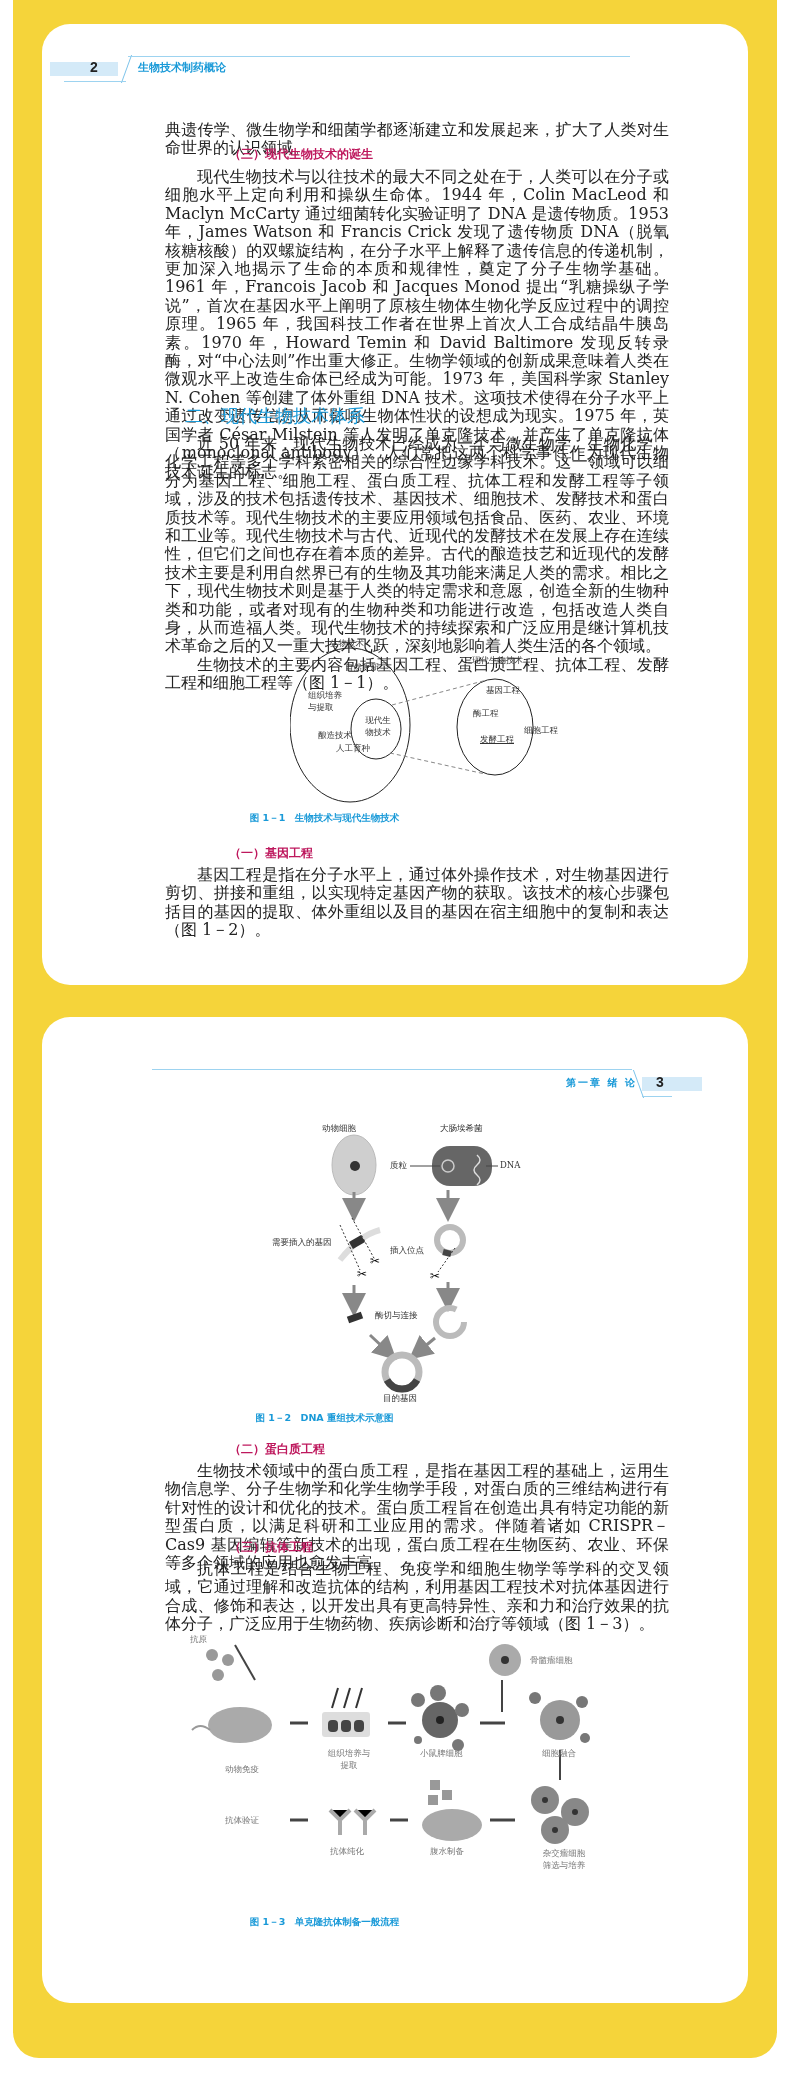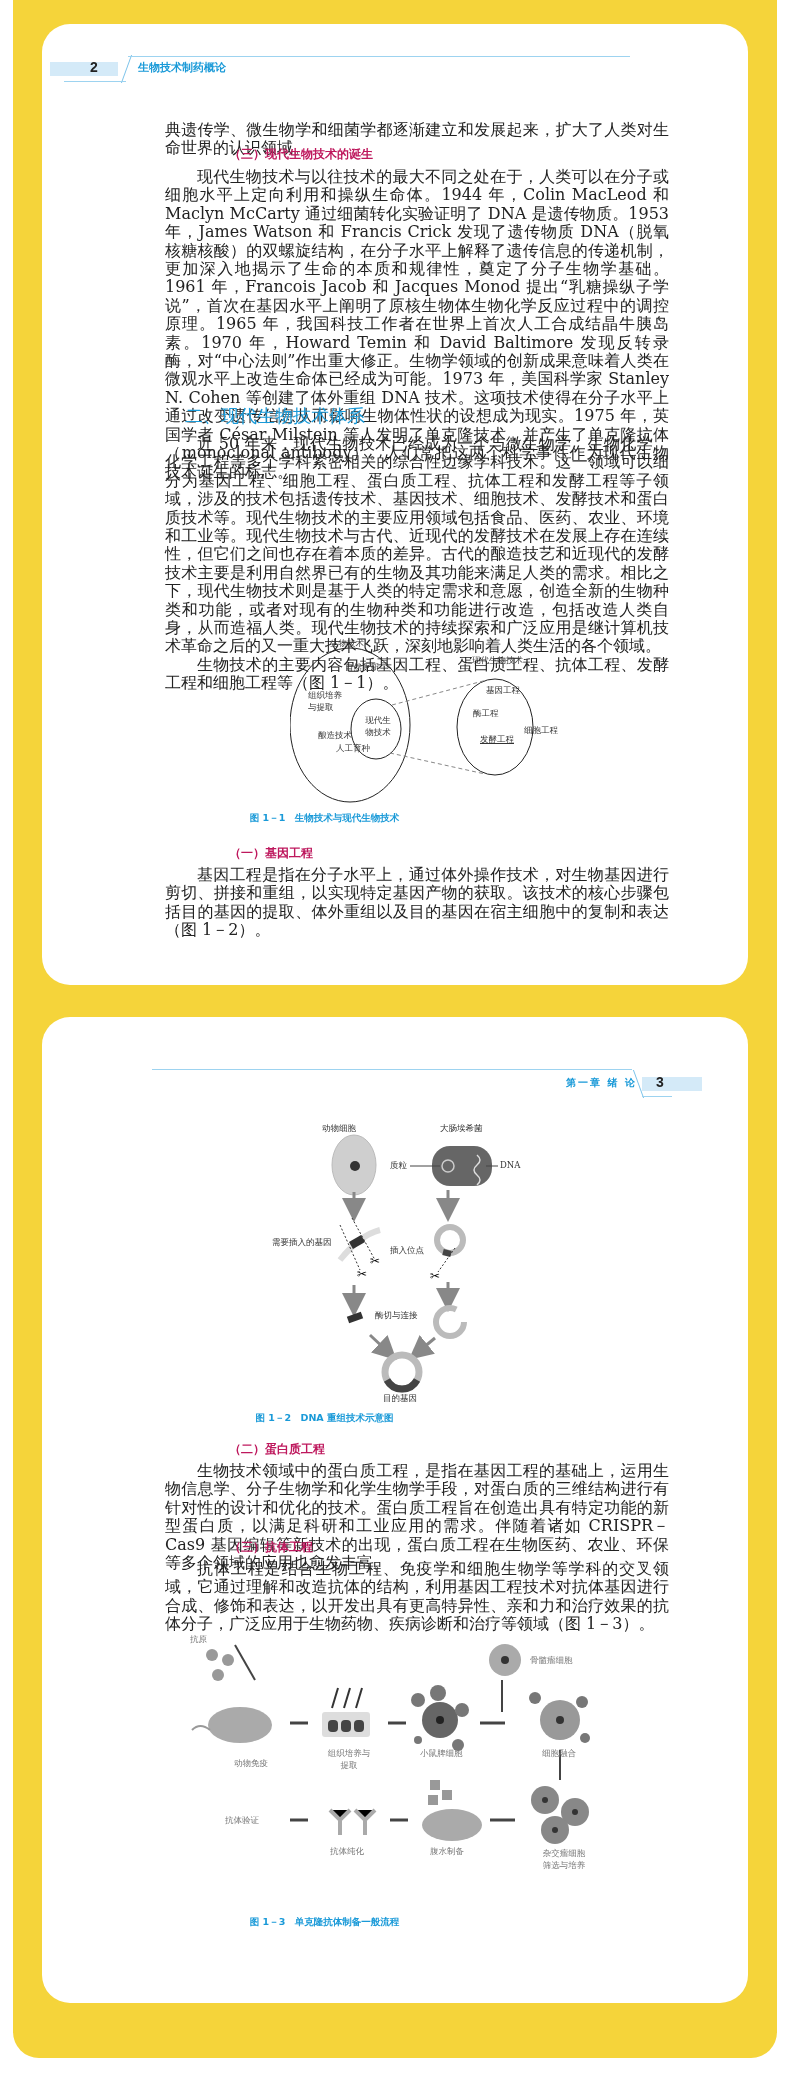--- a/index.html
+++ b/index.html
@@ -221,21 +221,21 @@
         <rect x="238" y="175" width="10" height="10"></rect>
       </g>
     <line x1="200" y1="200" x2="218" y2="200" stroke="#444" stroke-width="3"></line>
     <g stroke="#aaa" stroke-width="4">
         <path d="M140,190 l10,10 l10,-10 M150,200 v15"></path>
         <path d="M165,190 l10,10 l10,-10 M175,200 v15"></path>
       </g>
     <line x1="100" y1="200" x2="118" y2="200" stroke="#444" stroke-width="3"></line>
   </svg>
   <div class="fl gray" style="left:0;top:14px;">抗原</div>
-  <div class="fl gray" style="left:35px;top:138px;margin-left:9px;">动物免疫</div>
+  <div class="fl gray" style="left:35px;top:144px;">动物免疫</div>
   <div class="fl gray" style="left:135px;top:128px;width:48px;white-space:normal;text-align:center;">组织培养与提取</div>
   <div class="fl gray" style="left:230px;top:128px;">小鼠脾细胞</div>
   <div class="fl gray" style="left:340px;top:35px;">骨髓瘤细胞</div>
   <div class="fl gray" style="left:352px;top:128px;">细胞融合</div>
   <div class="fl gray" style="left:350px;top:228px;width:48px;white-space:normal;text-align:center;">杂交瘤细胞筛选与培养</div>
   <div class="fl gray" style="left:240px;top:226px;">腹水制备</div>
   <div class="fl gray" style="left:140px;top:226px;">抗体纯化</div>
   <div class="fl gray" style="left:35px;top:195px;">抗体验证</div>
 </div>
 <div class="caption" style="top:1916px;">图 1－3　单克隆抗体制备一般流程</div>

